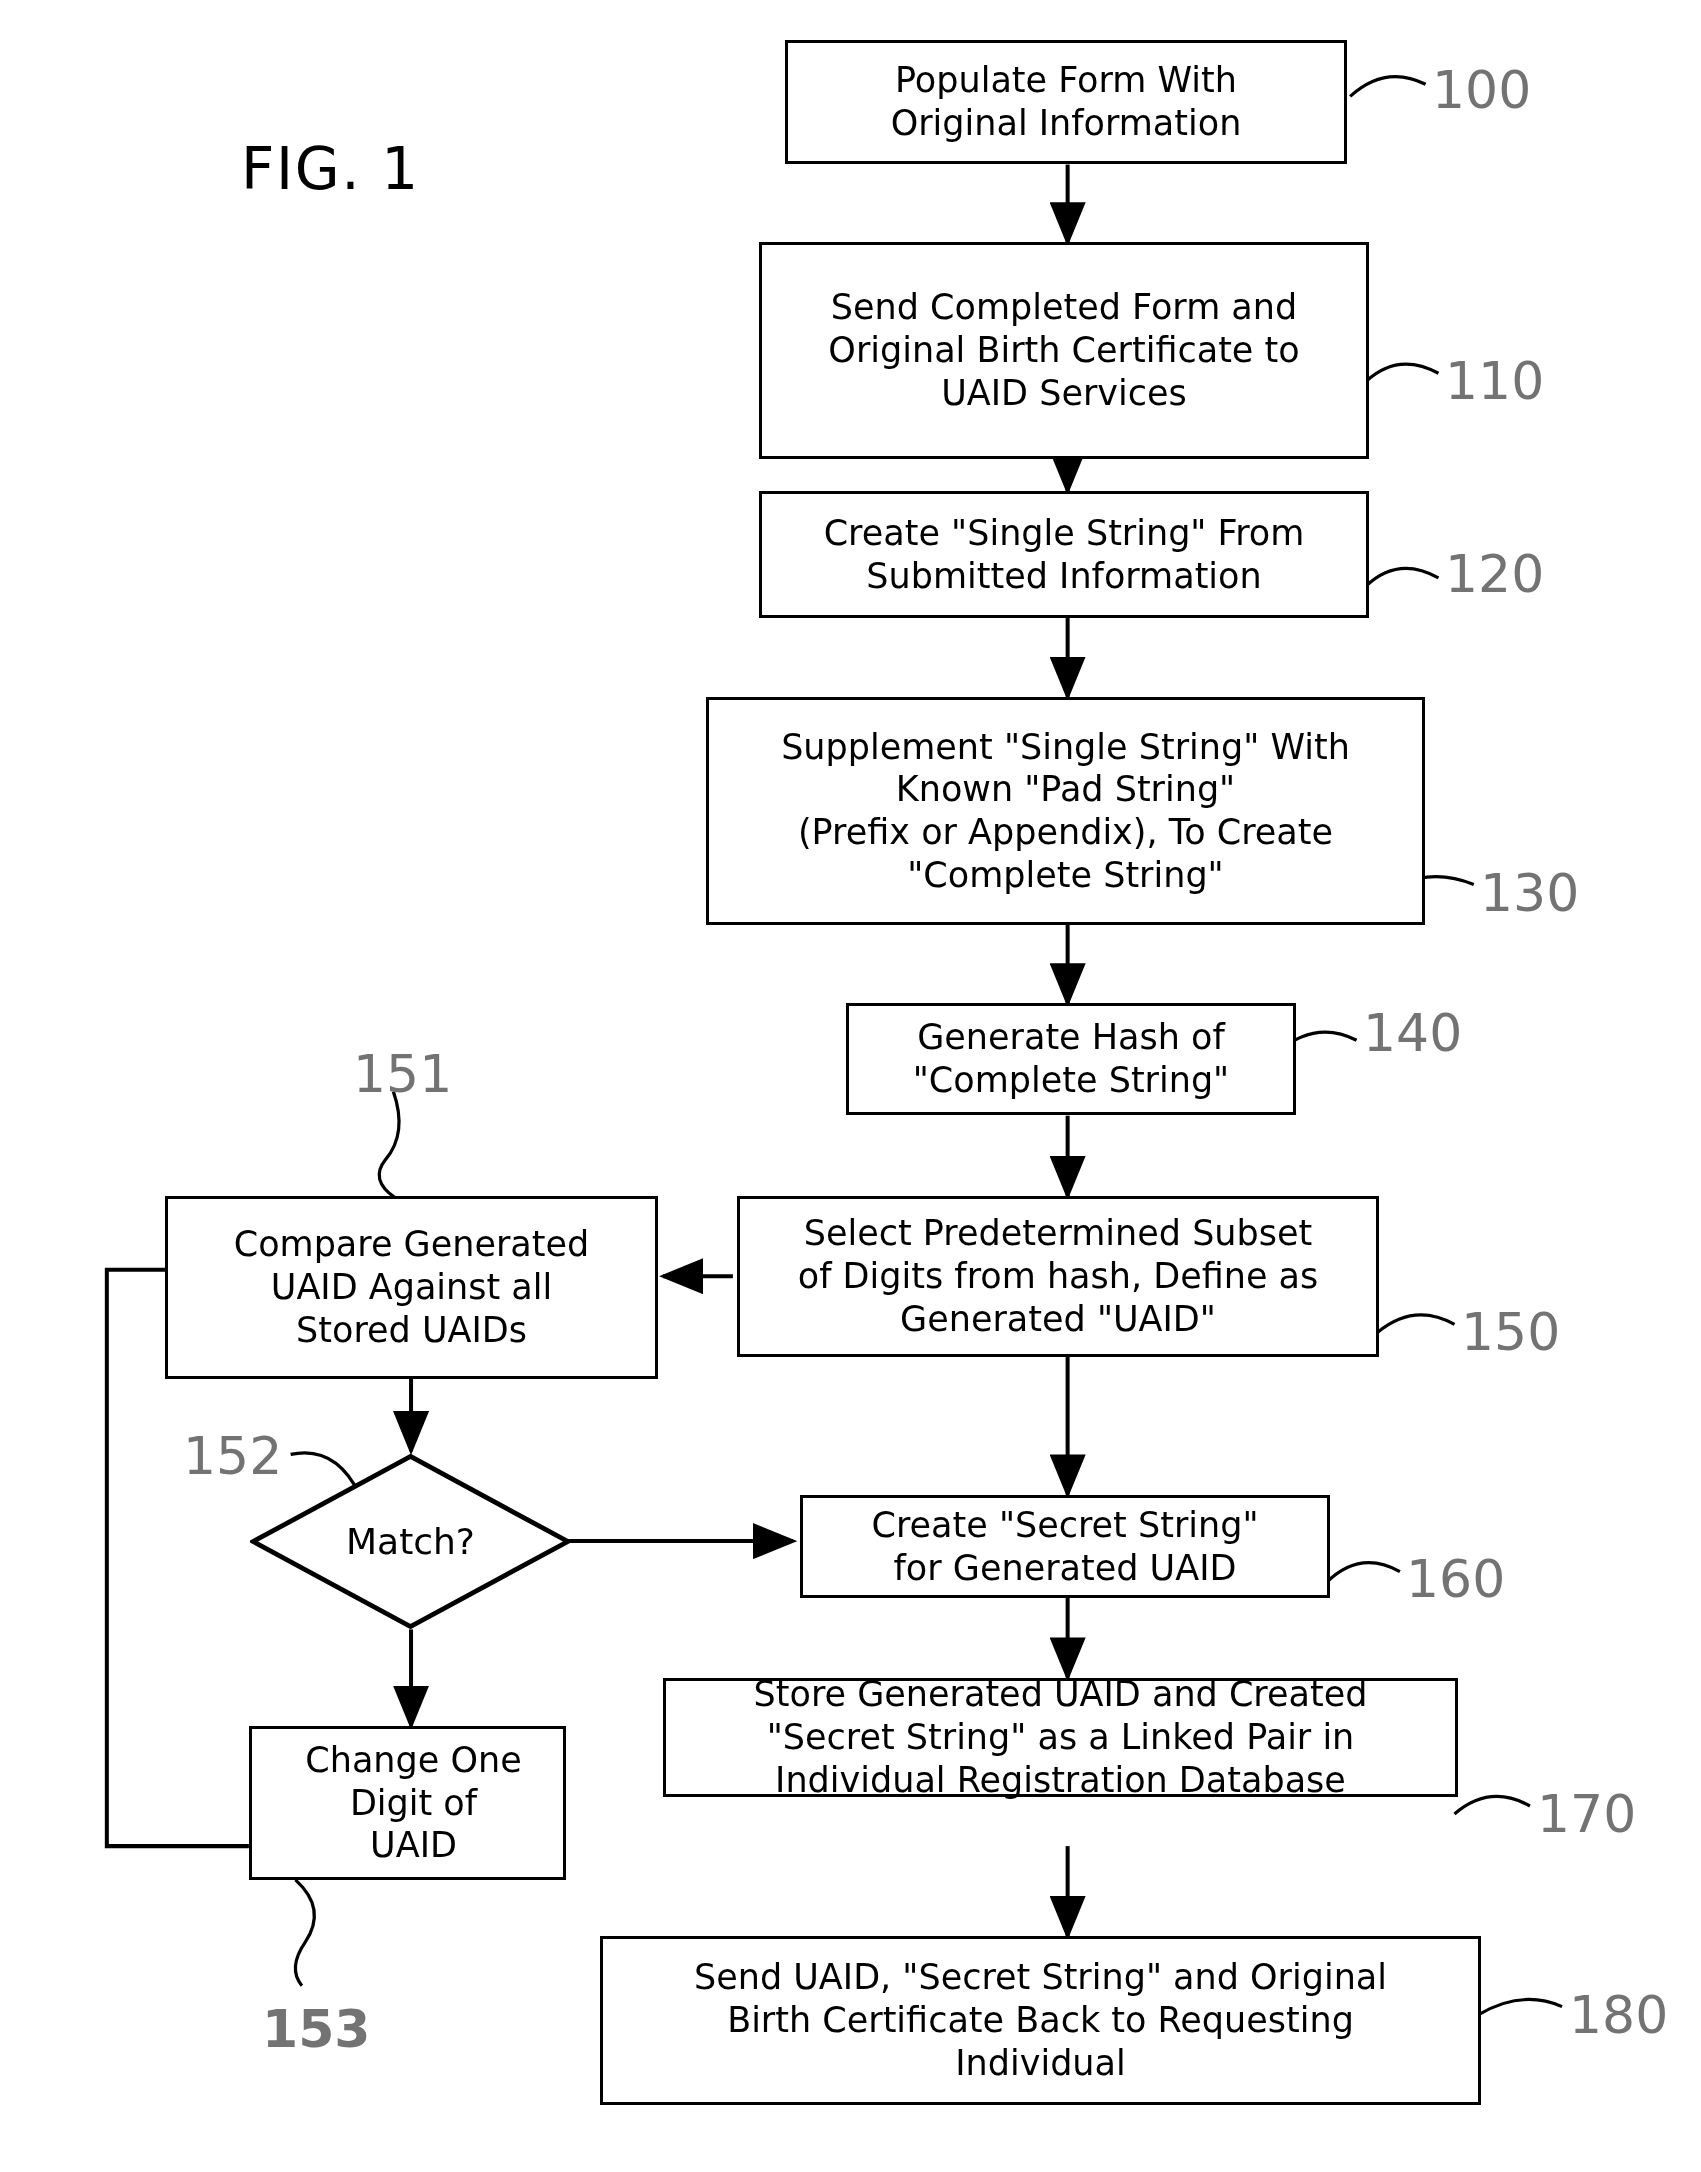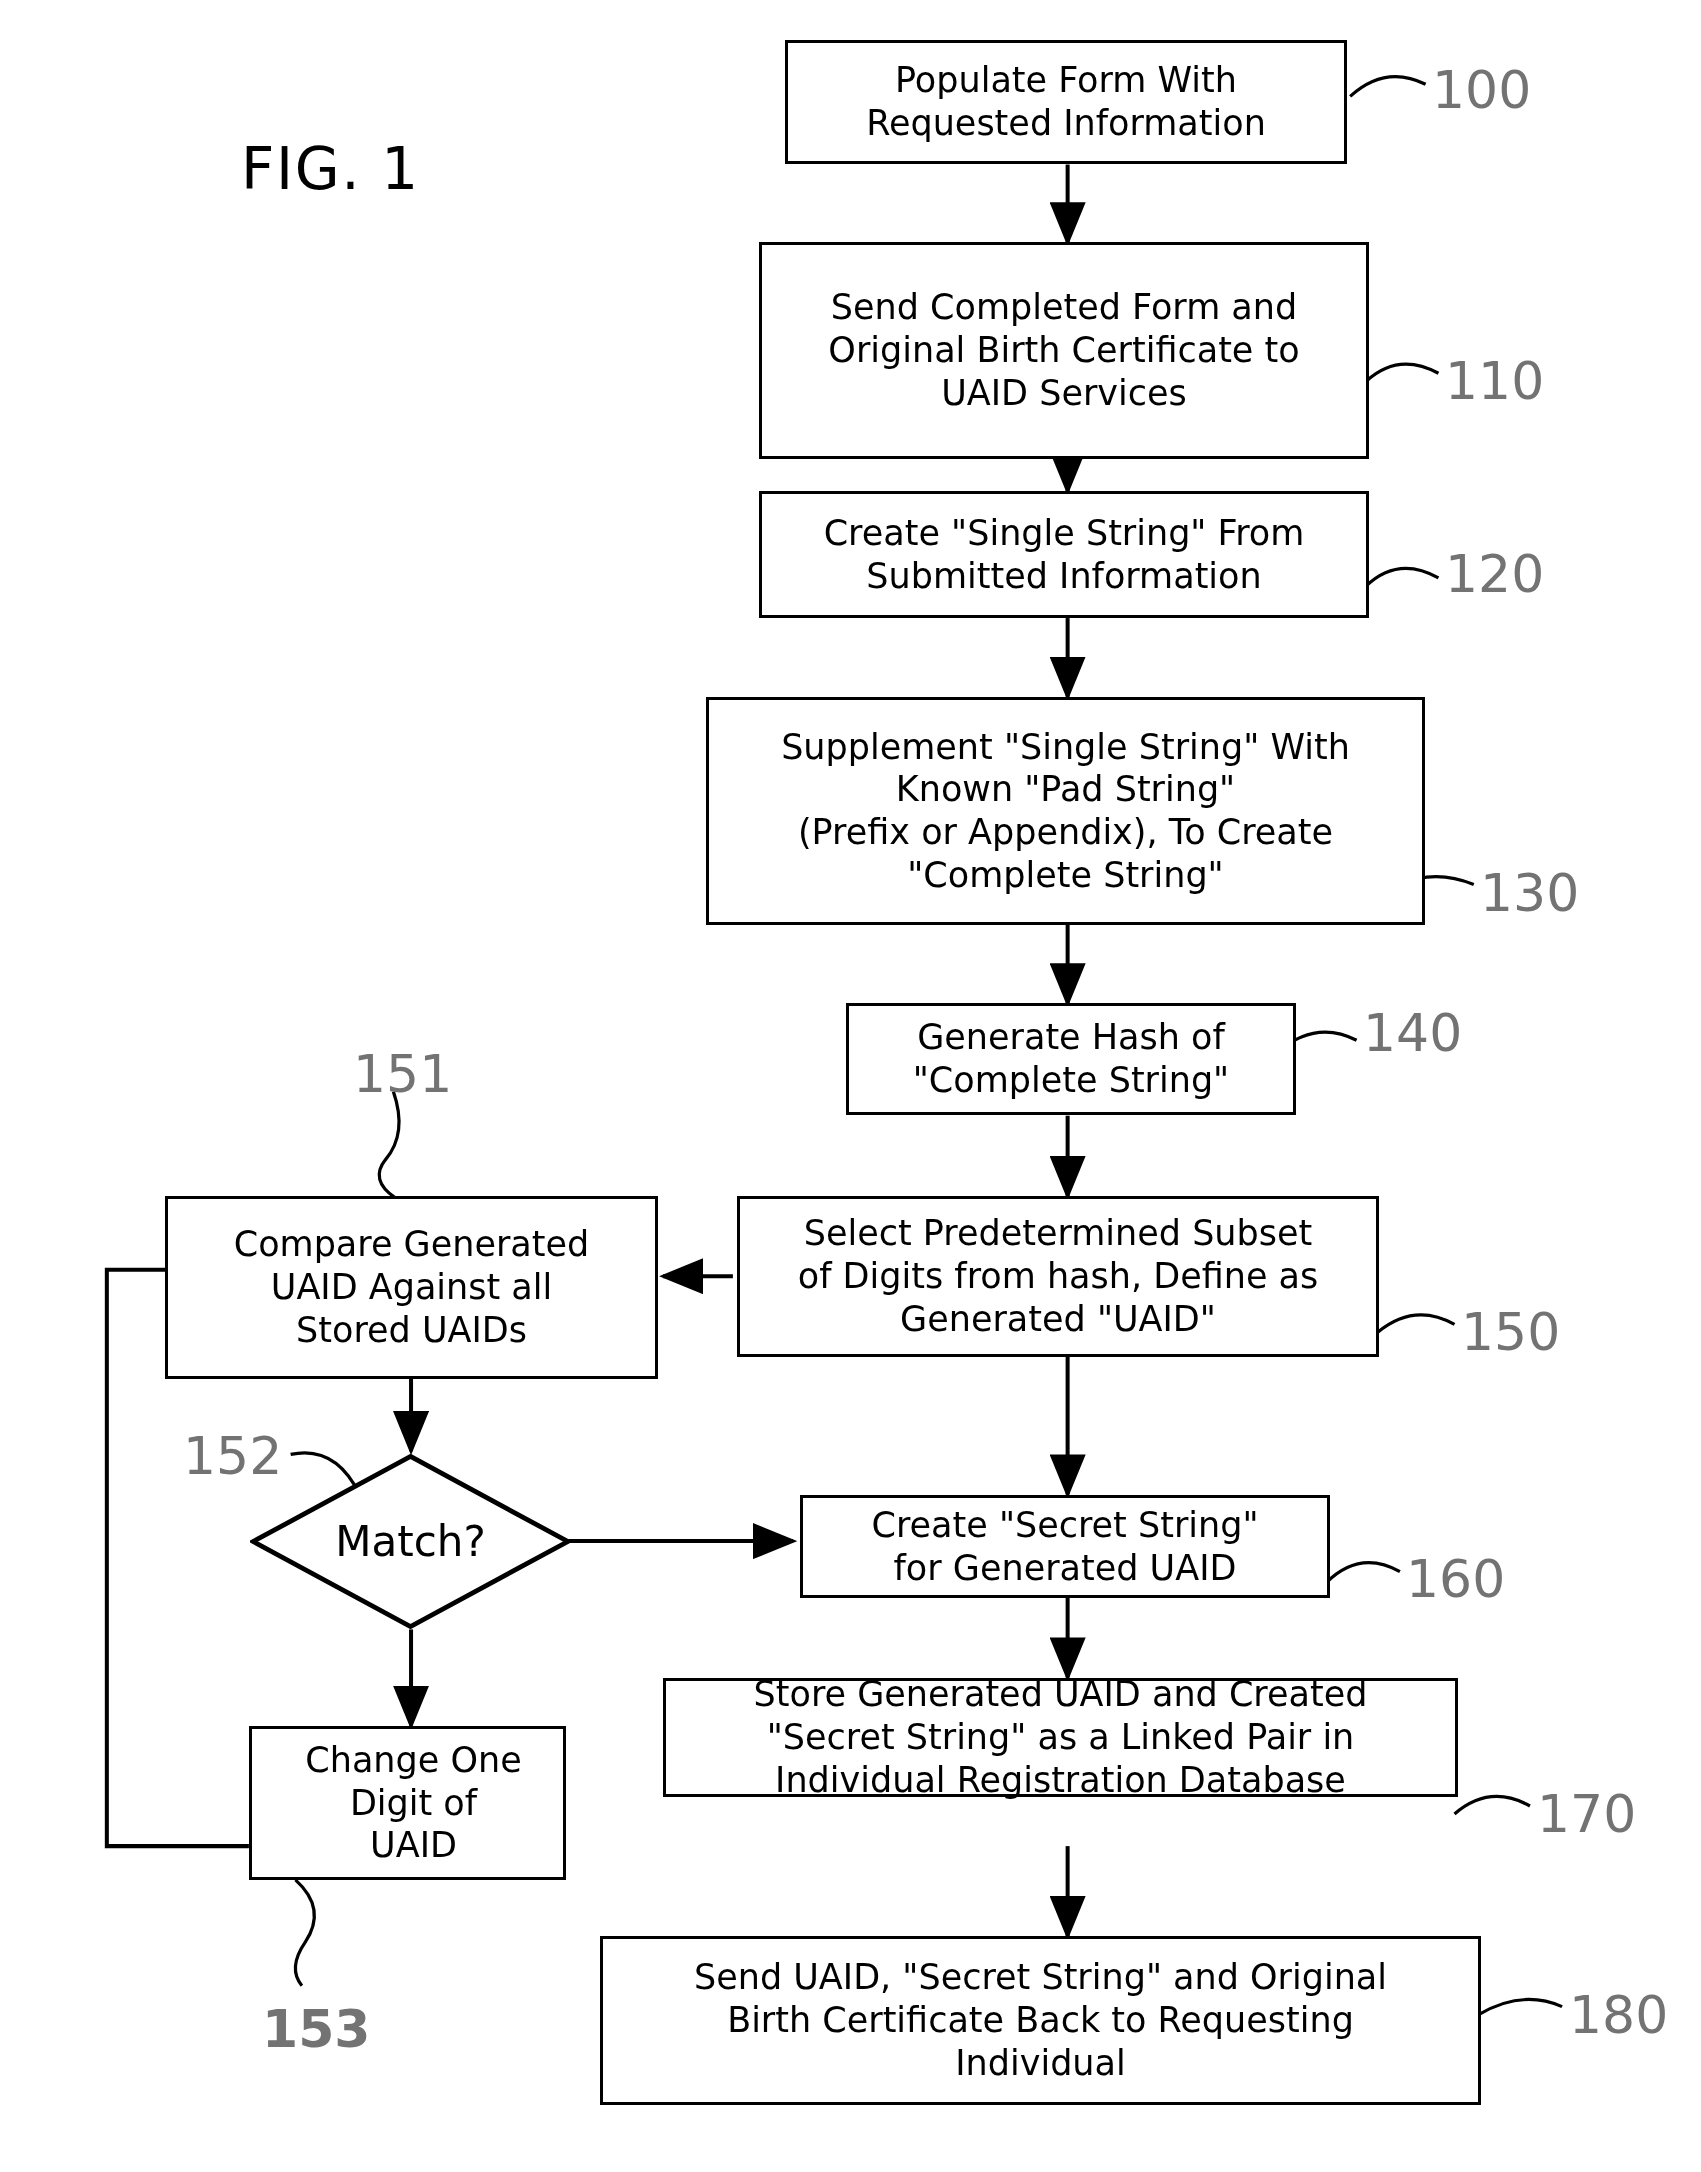--- a/index.html
+++ b/index.html
@@ -57,21 +57,21 @@
   .diamond-label {
     position: absolute;
     left: 0;
     top: 0;
     width: 100%;
     height: 100%;
     display: flex;
     align-items: center;
     justify-content: center;
     font-family: "DejaVu Sans", "Liberation Sans", sans-serif;
-    font-size: 42px;
+    font-size: 36px;
     color: #000;
   }
   .ref-num {
     position: absolute;
     font-family: "DejaVu Sans", "Liberation Sans", sans-serif;
     font-size: 52px;
     color: #737373;
     white-space: nowrap;
   }
 </style>
@@ -124,21 +124,21 @@
     <path d="M 368 2342 Q 408 2378 380 2420 Q 358 2452 376 2474" fill="none" stroke="#000" stroke-width="4"></path>
     <path d="M 1652 1972 Q 1694 1930 1744 1958" fill="none" stroke="#000" stroke-width="4"></path>
     <path d="M 1812 2260 Q 1856 2222 1906 2250" fill="none" stroke="#000" stroke-width="4"></path>
     <path d="M 1842 2510 Q 1896 2478 1946 2500" fill="none" stroke="#000" stroke-width="4"></path>
   </svg>
 
   <div class="fig-title" style="left:241px; top:135px;">FIG. 1</div>
 
   <div class="node-box" style="left:785px; top:40px; width:562px; height:124px;">
     <div class="node-text">Populate Form With
-Requested Information</div>
+Original Information</div>
   </div>
   <div class="ref-num" style="left:1432px; top:60px;">100</div>
 
   <div class="node-box" style="left:759px; top:242px; width:610px; height:217px;">
     <div class="node-text">Send Completed Form and
 Original Birth Certificate to
 UAID Services</div>
   </div>
   <div class="ref-num" style="left:1445px; top:351px;">110</div>
 

